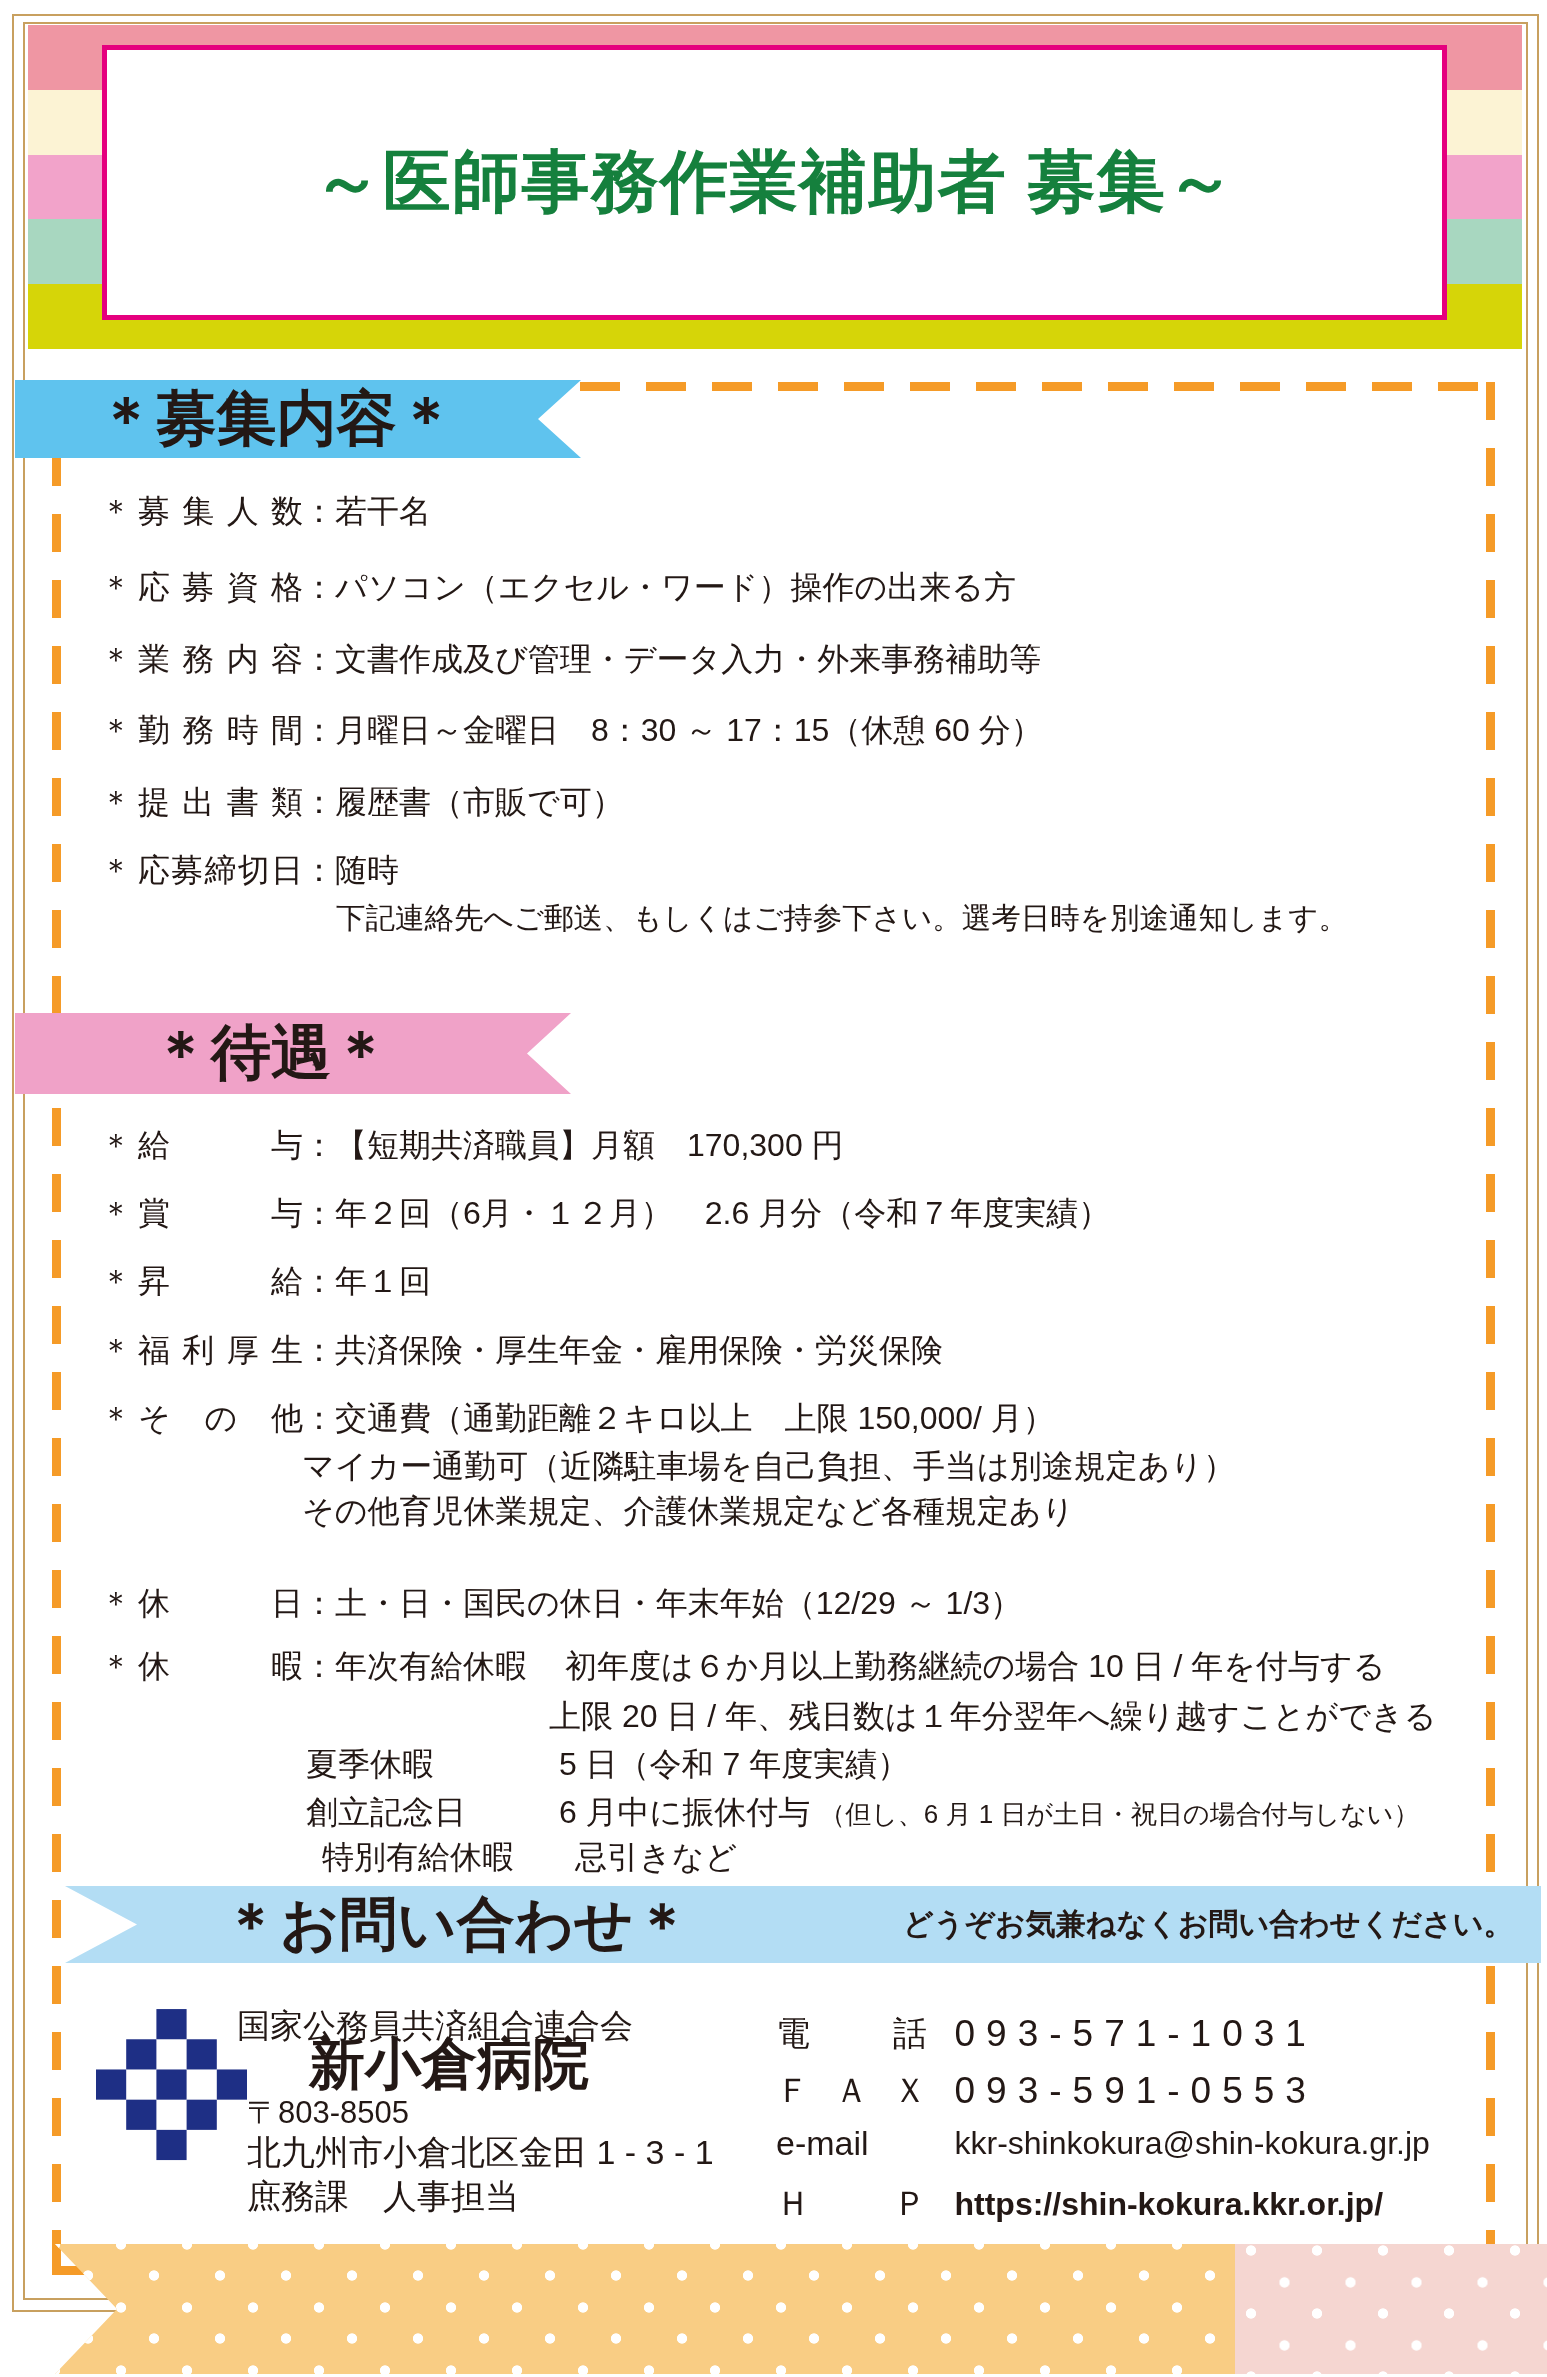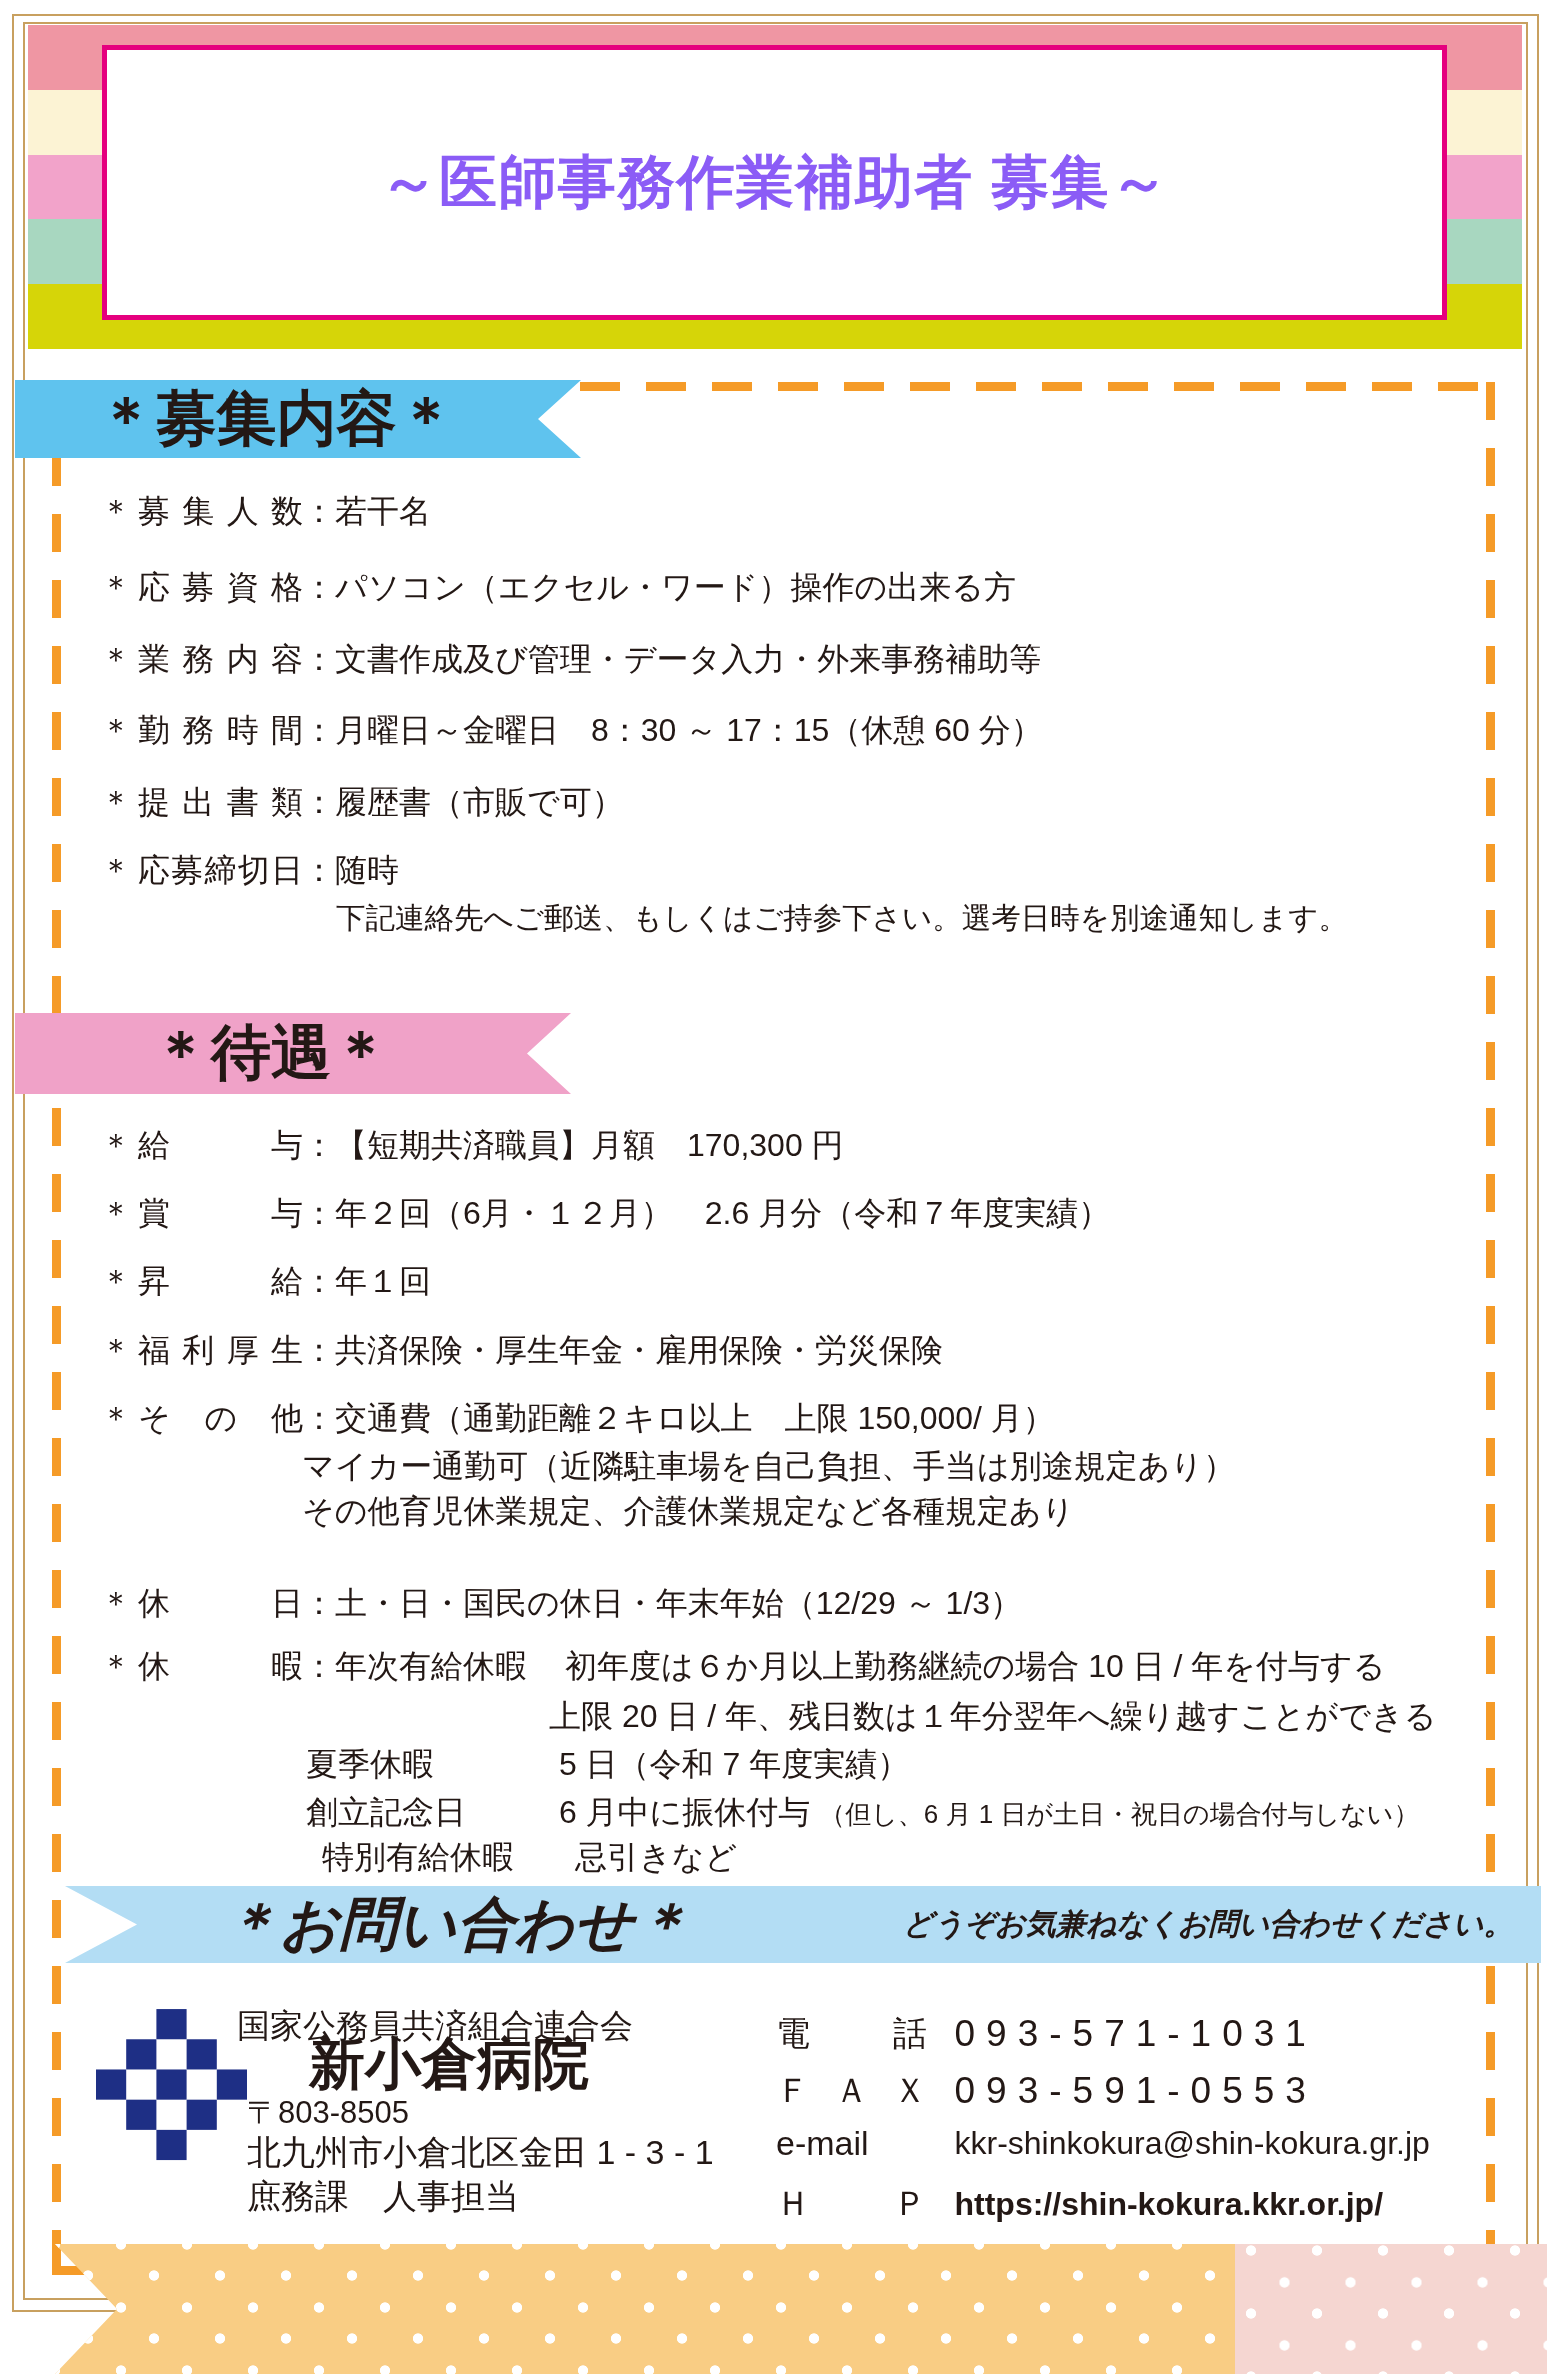--- a/index.html
+++ b/index.html
@@ -11,37 +11,37 @@
   .frame-outer { position:absolute; left:12.4px; top:13.7px; width:1523px; height:2294px; border:2.1px solid #c8a05f; }
   .frame-inner { position:absolute; left:23px; top:22px; width:1501px; height:2274px; border:2.1px solid #c8a05f; }
   
   .stripes { position:absolute; left:27.5px; top:25px; width:1494px; height:324px; display:flex; flex-direction:column; }
   .stripes > div { flex:1; }
   .s1 { background:#ef96a3; } .s2 { background:#fcf3d4; } .s3 { background:#f2a3ca; }
   .s4 { background:#a8d7c0; } .s5 { background:#d6d508; }
   
   .titlebox { position:absolute; left:102px; top:45px; width:1335px; height:265px; background:#ffffff;
     border:5.5px solid #e5007e; display:flex; align-items:center; justify-content:center; }
-  .title { font-size:58px; font-weight:900; letter-spacing:1.4px; white-space:nowrap; color:#8b5cf6; }
+  .title { font-size:68px; font-weight:900; letter-spacing:1.4px; white-space:nowrap; color:#15803d; }
   
   .dash { position:absolute; background-color:transparent; }
   .dash-top    { left:52px;  top:382px;  width:1444px; height:9px; background:repeating-linear-gradient(90deg,#f59b28 0 40px,transparent 40px 66px); }
   .dash-bottom { left:52px;  top:2266px; width:1444px; height:9px; background:repeating-linear-gradient(90deg,#f59b28 0 40px,transparent 40px 66px); }
   .dash-left   { left:52px;  top:382px;  width:9px;  height:1893px; background:repeating-linear-gradient(180deg,#f59b28 0 38px,transparent 38px 66px); }
   .dash-right  { left:1486px;top:382px;  width:9px;  height:1893px; background:repeating-linear-gradient(180deg,#f59b28 0 38px,transparent 38px 66px); }
   
   .ribbon { position:absolute; display:flex; align-items:center; font-weight:900; white-space:nowrap; }
   .ribbon-recruit { left:15px; top:380px; width:523px; height:78px; background:#5fc3ee;
     clip-path:polygon(0 0,100% 0,calc(100% - 43px) 50%,100% 100%,0 100%);
     justify-content:center; padding-right:43px; font-size:60px; }
   .ribbon-treatment { left:15px; top:1013px; width:512px; height:81px; background:#f0a2c8;
     clip-path:polygon(0 0,100% 0,calc(100% - 44px) 50%,100% 100%,0 100%);
     justify-content:center; padding-right:44px; font-size:60px; }
   .ribbon-contact { left:65px; top:1886px; width:1476px; height:77px; background:#b3ddf4;
-    clip-path:polygon(0 0,100% 0,100% 100%,0 100%,72px 50%);font-style:italic; }
+    clip-path:polygon(0 0,100% 0,100% 100%,0 100%,72px 50%); }
   .ribbon-contact .head { margin-left:157px; font-size:58px; font-weight:900; }
   .ribbon-contact .note { margin-left:auto; margin-right:27.5px; font-size:30px; font-weight:700; }
   
   .item { position:absolute; left:100px; display:flex; align-items:flex-start; font-size:32px; line-height:41px; white-space:nowrap; }
   .ast { width:38px; flex:0 0 38px; }
   .lbl { display:inline-block; width:165px; text-align:justify; text-align-last:justify; }
   .colon { width:32px; }
   .sub { position:absolute; font-size:32px; line-height:41px; white-space:nowrap; }
   .term { display:inline-block; width:230px; }
   .term2 { display:inline-block; width:244px; }

